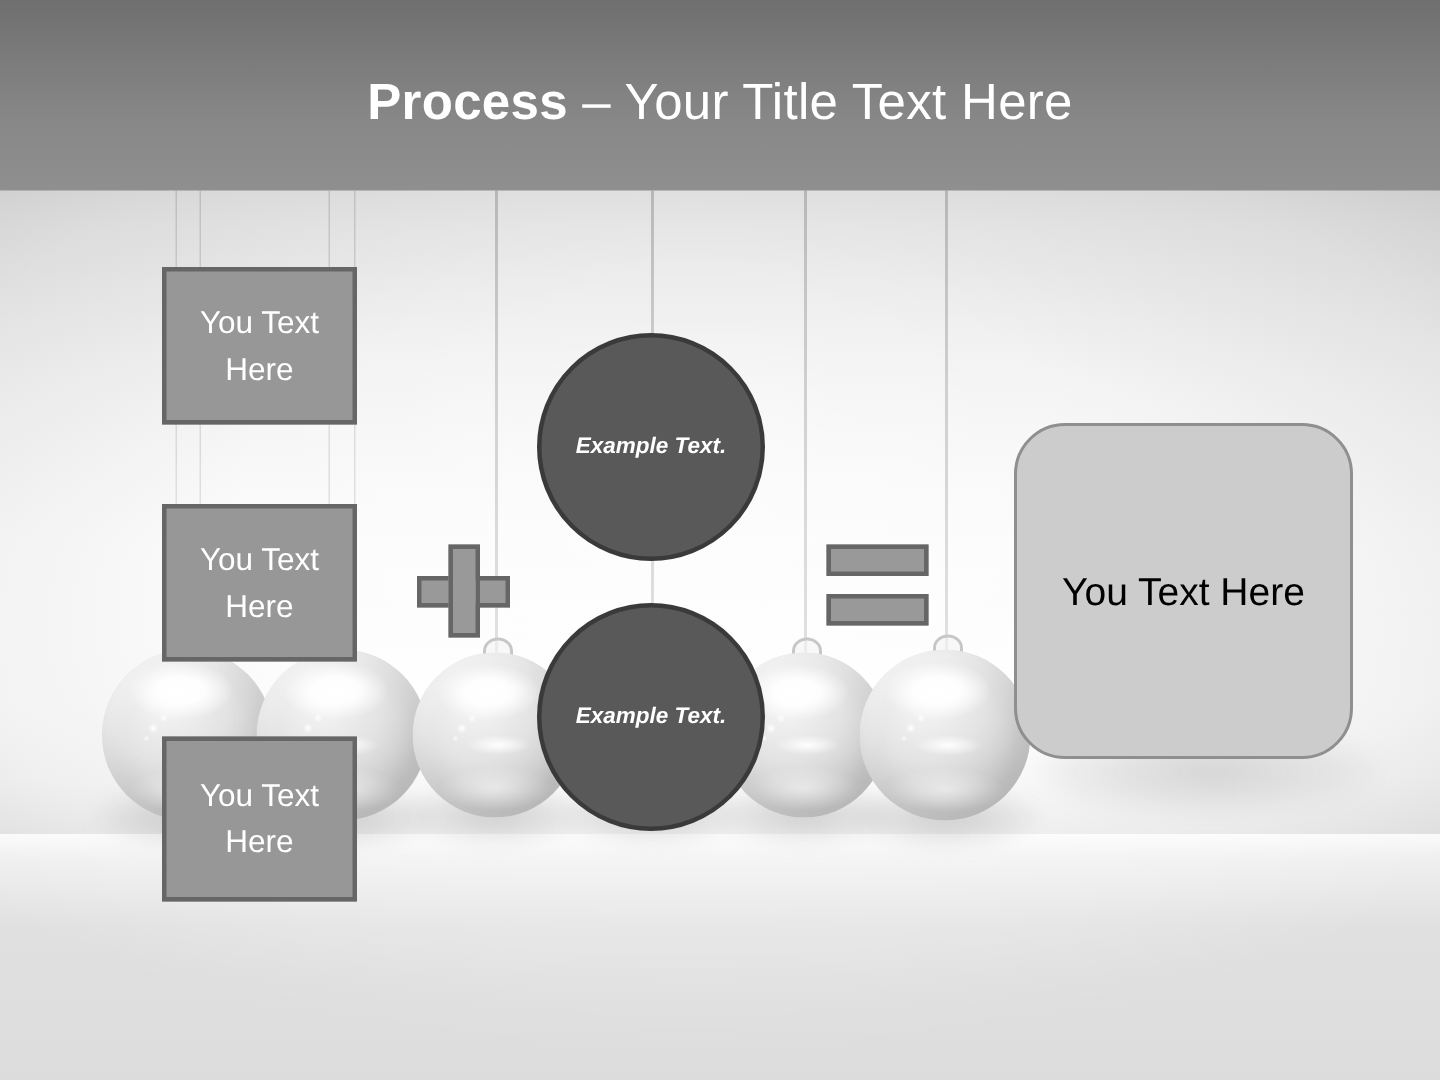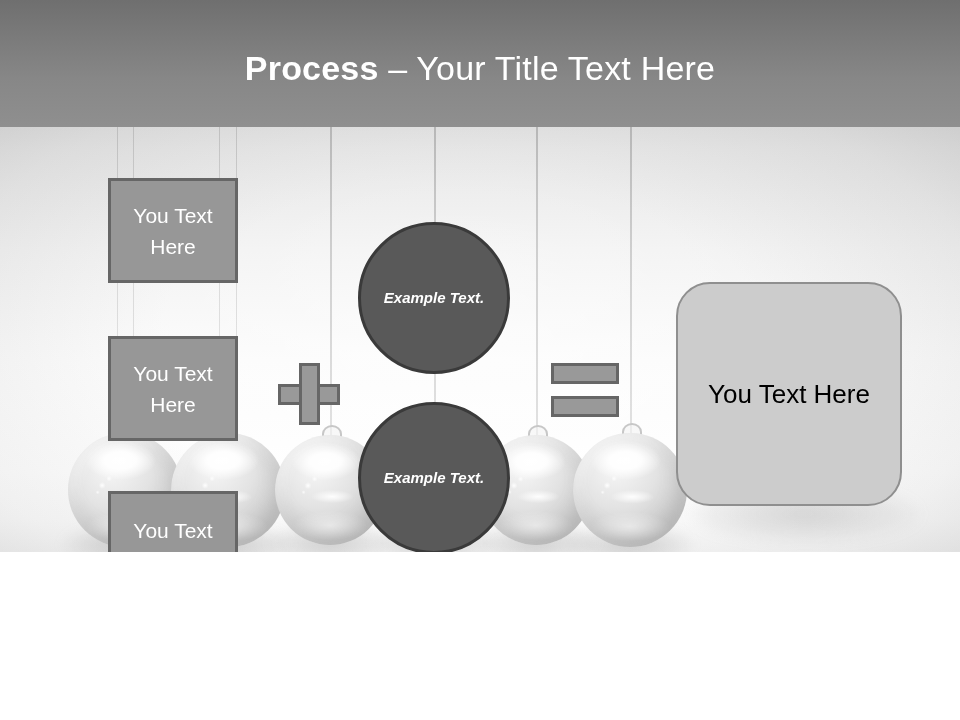--- a/index.html
+++ b/index.html
@@ -6,21 +6,21 @@
     margin: 0;
     padding: 0;
     background: #ffffff;
   }
   body {
     font-family: "Liberation Sans", sans-serif;
   }
   #slide {
     position: relative;
     width: 960px;
-    height: 552px;
+    height: 720px;
     overflow: hidden;
     background: #e9e9e9;
   }
 
   
   .scene {
     position: absolute;
     left: 0; top: 0;
     width: 960px; height: 720px;
     background:

